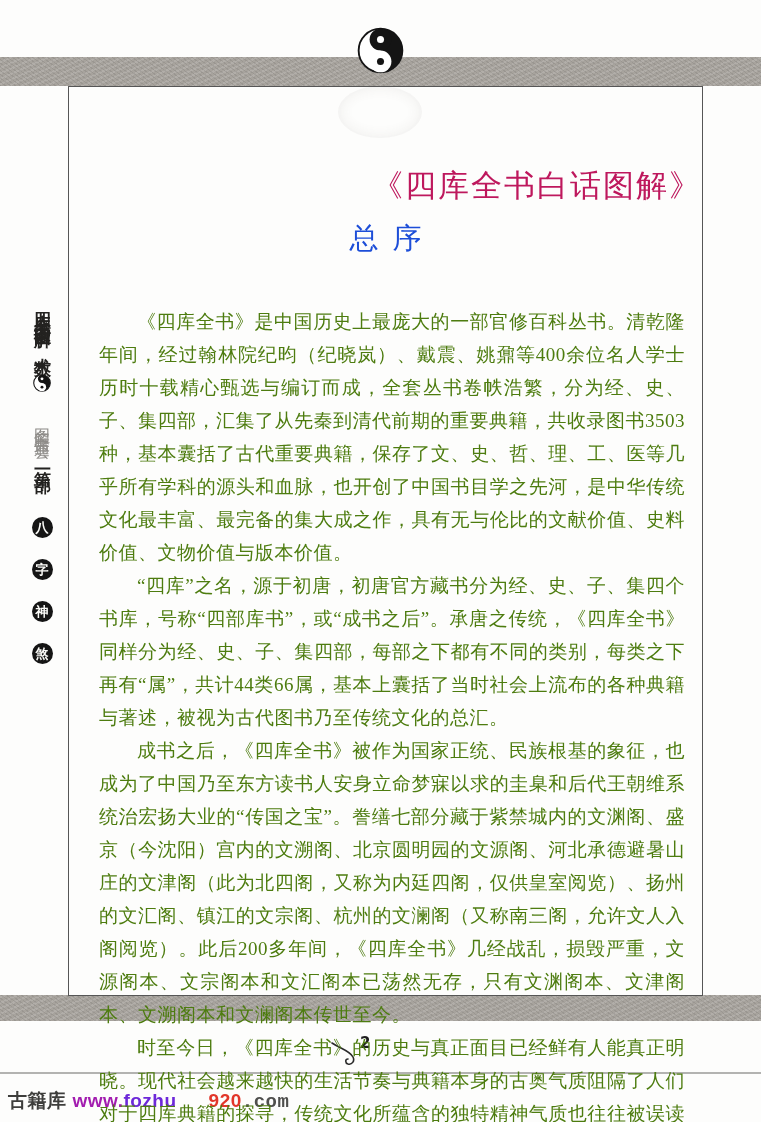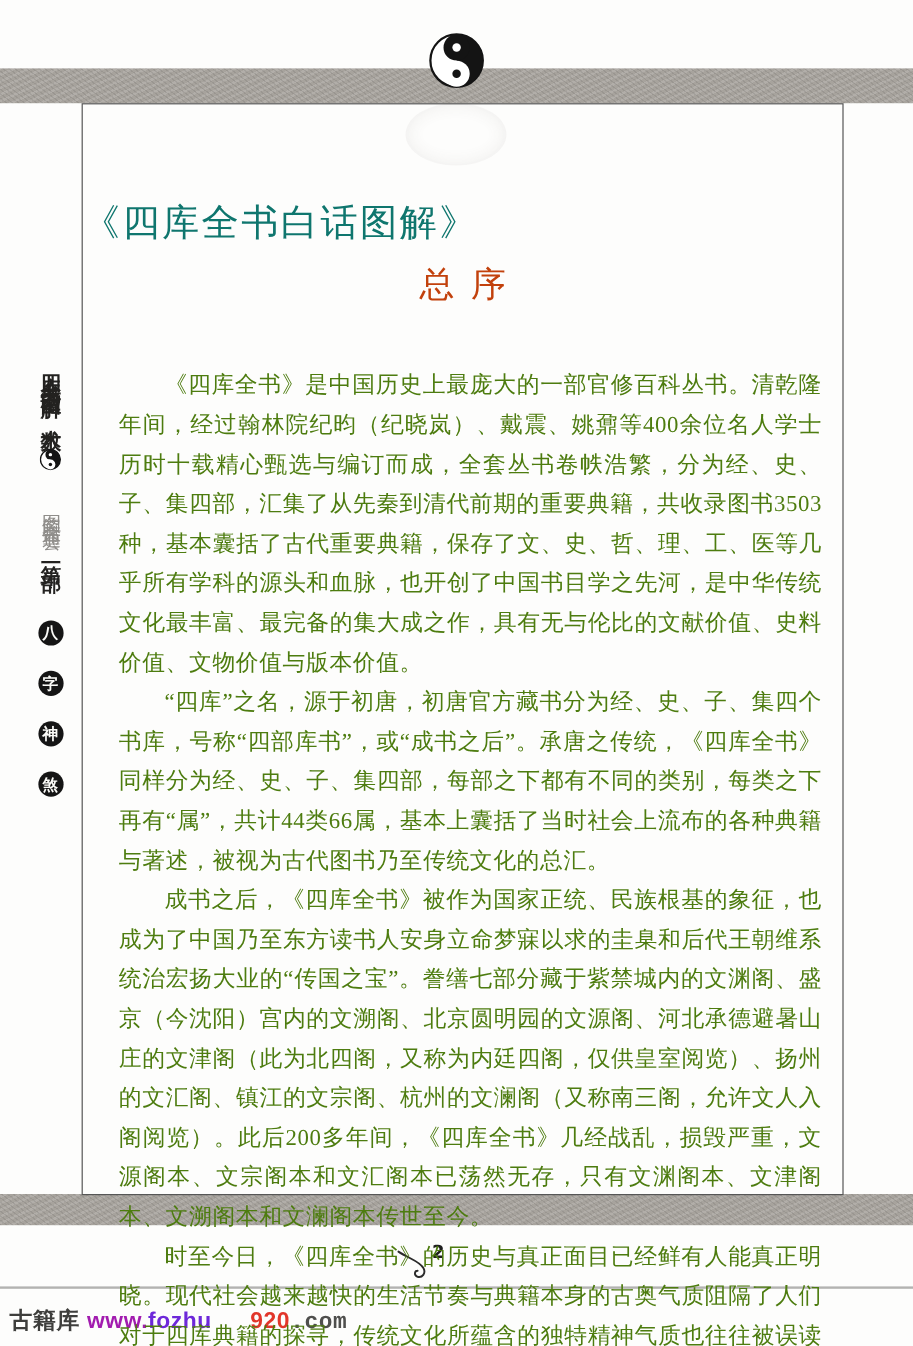--- a/index.html
+++ b/index.html
@@ -23,26 +23,26 @@
     position:absolute; left:338px; top:86px; width:84px; height:52px; border-radius:50%;
     box-shadow: inset 0 0 14px rgba(125,118,110,0.28); opacity:.45; z-index:1;
   }
 
   
   .frame{
     position:absolute; left:68px; top:86px; width:635px; height:910px;
     border:1px solid #565656; background:transparent; z-index:2; box-sizing:border-box;
   }
   .title{
-    margin:80px 0 0 0; text-align:left; font-size:31px; line-height:38px;
-    color:#0f766e; letter-spacing:2px; font-weight:normal;
+    margin:80px 0 0 0; text-align:right; font-size:31px; line-height:38px;
+    color:#be185d; letter-spacing:2px; font-weight:normal;
   }
   .subtitle{
     margin:16px 0 0 0; text-align:center; font-size:29px; line-height:34px;
-    color:#c2410c; letter-spacing:14px; text-indent:14px; font-weight:normal;
+    color:#1d4ed8; letter-spacing:14px; text-indent:14px; font-weight:normal;
   }
   .bodytext{ margin-top:50px; padding:0 17px 0 30px; }
   .bodytext p{
     margin:0; font-size:19px; line-height:33px; color:#4d7c0f;
     text-align:justify; text-indent:2em; letter-spacing:0.5px;
   }
 
   
   .spine{
     position:absolute; left:24px; top:298px; width:30px; z-index:2;

